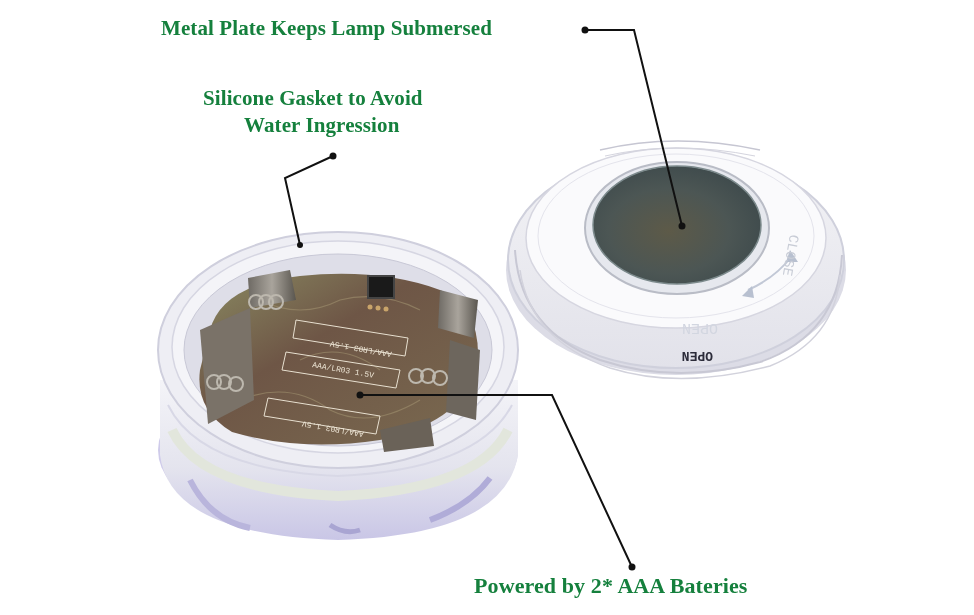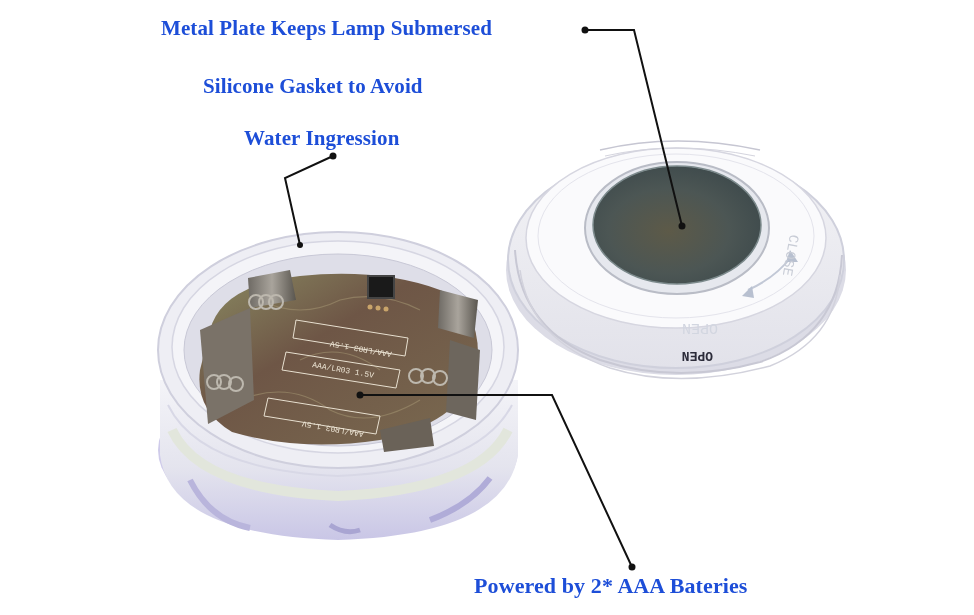--- a/index.html
+++ b/index.html
@@ -1,23 +1,23 @@
 <!DOCTYPE html>
 <html><head>
 <meta charset="utf-8">
 <style>
   html, body { margin: 0; padding: 0; background: #ffffff; }
   body { width: 974px; height: 615px; position: relative; overflow: hidden; font-family: "Liberation Serif", serif; }
   .label {
-    position: absolute; font-weight: bold; color: #1d4ed8; font-size: 21px; white-space: nowrap;
+    position: absolute; font-weight: bold; color: #15803d; font-size: 21px; white-space: nowrap;
     font-family: "Liberation Serif", serif; letter-spacing: 0.1px;
   }
   #lbl-metal { left: 161px; top: 16px; }
-  #lbl-gasket1 { left: 203px; top: 74px; }
-  #lbl-gasket2 { left: 244px; top: 113px; margin-top: 13px; }
+  #lbl-gasket1 { left: 203px; top: 86px; }
+  #lbl-gasket2 { left: 244px; top: 113px; }
   #lbl-power { left: 474px; top: 573px; font-size: 22px; }
   svg.scene { position: absolute; left: 0; top: 0; }
   .small-text { font-family: "Liberation Mono", monospace; }
 </style>
 </head>
 <body>
 
 <div class="label" id="lbl-metal">Metal Plate Keeps Lamp Submersed</div>
 <div class="label" id="lbl-gasket1">Silicone Gasket to Avoid</div>
 <div class="label" id="lbl-gasket2">Water Ingression</div>

